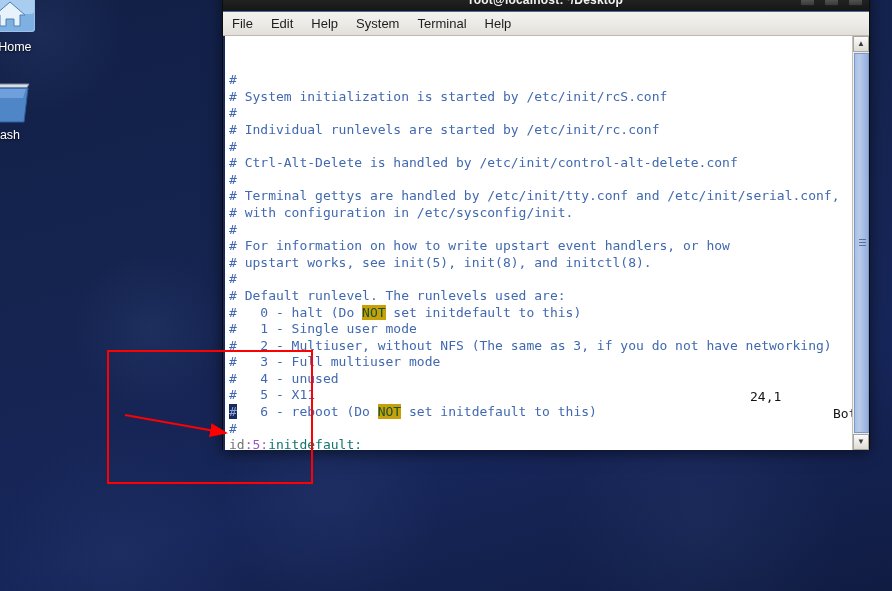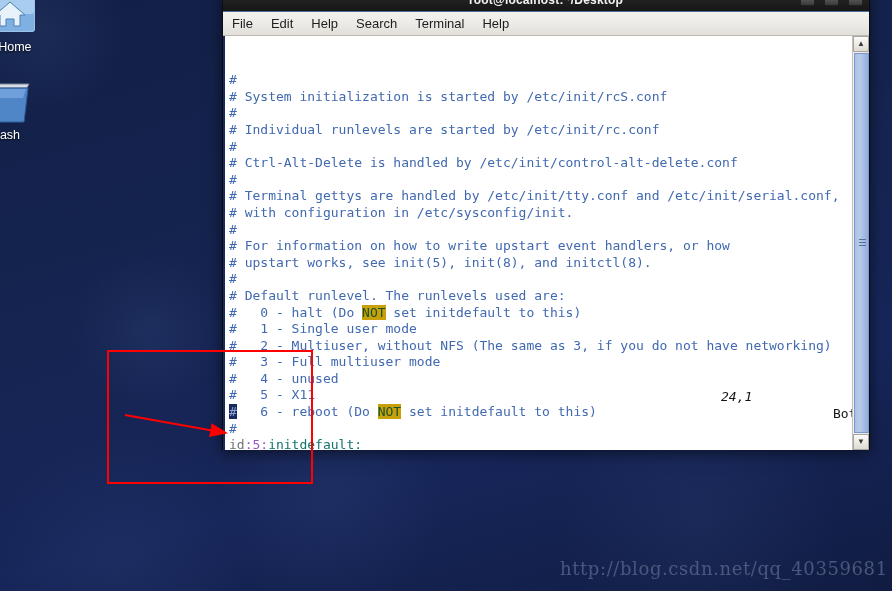--- a/index.html
+++ b/index.html
@@ -105,21 +105,21 @@
   .curs { background: #17295e; color: #8da4d8; }
 
   #statusline {
     position: absolute;
     left: 0; right: 0; bottom: 11px;
     font-family: "DejaVu Sans Mono", "Liberation Mono", monospace;
     font-size: 13px;
     color: #141414;
     white-space: pre;
   }
-  #statusline .pos { position: absolute; left: 496px; font-style: italic; }
+  #statusline .pos { position: absolute; left: 525px; }
   #statusline .botlbl { position: absolute; left: 608px; }
 
   
   #scrollbar {
     flex: 0 0 17px;
     width: 17px;
     background: linear-gradient(90deg,#f2f1ee,#e6e4df);
     border-left: 1px solid #c3c0b9;
     position: relative;
     box-sizing: border-box;
@@ -214,21 +214,21 @@
         <span class="win-btn"></span>
         <span class="win-btn"></span>
         <span class="win-btn"></span>
       </span>
     </div>
 
     <div id="menubar">
       <span class="menu-item">File</span>
       <span class="menu-item">Edit</span>
       <span class="menu-item">Help</span>
-      <span class="menu-item">Search</span>
+      <span class="menu-item">System</span>
       <span class="menu-item">Terminal</span>
       <span class="menu-item">Help</span>
     </div>
 
     <div id="term-body">
 
       <div id="term-text">
         <div id="term-lines"><div><span class="cmt">#</span></div><div><span class="cmt"># System initialization is started by /etc/init/rcS.conf</span></div><div><span class="cmt">#</span></div><div><span class="cmt"># Individual runlevels are started by /etc/init/rc.conf</span></div><div><span class="cmt">#</span></div><div><span class="cmt"># Ctrl-Alt-Delete is handled by /etc/init/control-alt-delete.conf</span></div><div><span class="cmt">#</span></div><div><span class="cmt"># Terminal gettys are handled by /etc/init/tty.conf and /etc/init/serial.conf,</span></div><div><span class="cmt"># with configuration in /etc/sysconfig/init.</span></div><div><span class="cmt">#</span></div><div><span class="cmt"># For information on how to write upstart event handlers, or how</span></div><div><span class="cmt"># upstart works, see init(5), init(8), and initctl(8).</span></div><div><span class="cmt">#</span></div><div><span class="cmt"># Default runlevel. The runlevels used are:</span></div><div><span class="cmt">#   0 - halt (Do <span class="hl">NOT</span> set initdefault to this)</span></div><div><span class="cmt">#   1 - Single user mode</span></div><div><span class="cmt">#   2 - Multiuser, without NFS (The same as 3, if you do not have networking)</span></div><div><span class="cmt">#   3 - Full multiuser mode</span></div><div><span class="cmt">#   4 - unused</span></div><div><span class="cmt">#   5 - X11</span></div><div><span class="cmt"><span class="curs">#</span>   6 - reboot (Do <span class="hl">NOT</span> set initdefault to this)</span></div><div><span class="cmt">#</span></div><div><span class="id-key">id</span><span class="id-num">:5:</span><span class="id-val">initdefault:</span></div></div>
         <div id="statusline">
           <span class="pos">24,1</span>
@@ -254,15 +254,14 @@
   <div id="anno-rect"></div>
   <svg id="anno-arrow">
     <defs>
       <marker id="ah" markerWidth="9" markerHeight="7" refX="8" refY="3.5" orient="auto">
         <polygon points="0 0, 9 3.5, 0 7" fill="#fe0000"></polygon>
       </marker>
     </defs>
     <line x1="0" y1="0" x2="101" y2="18" stroke="#fe0000" stroke-width="2" marker-end="url(#ah)"></line>
   </svg>
 
-  <div id="watermark">http://blog.csdn.net/qq_40359681</div>
 
 </div>
 
 </body></html>

